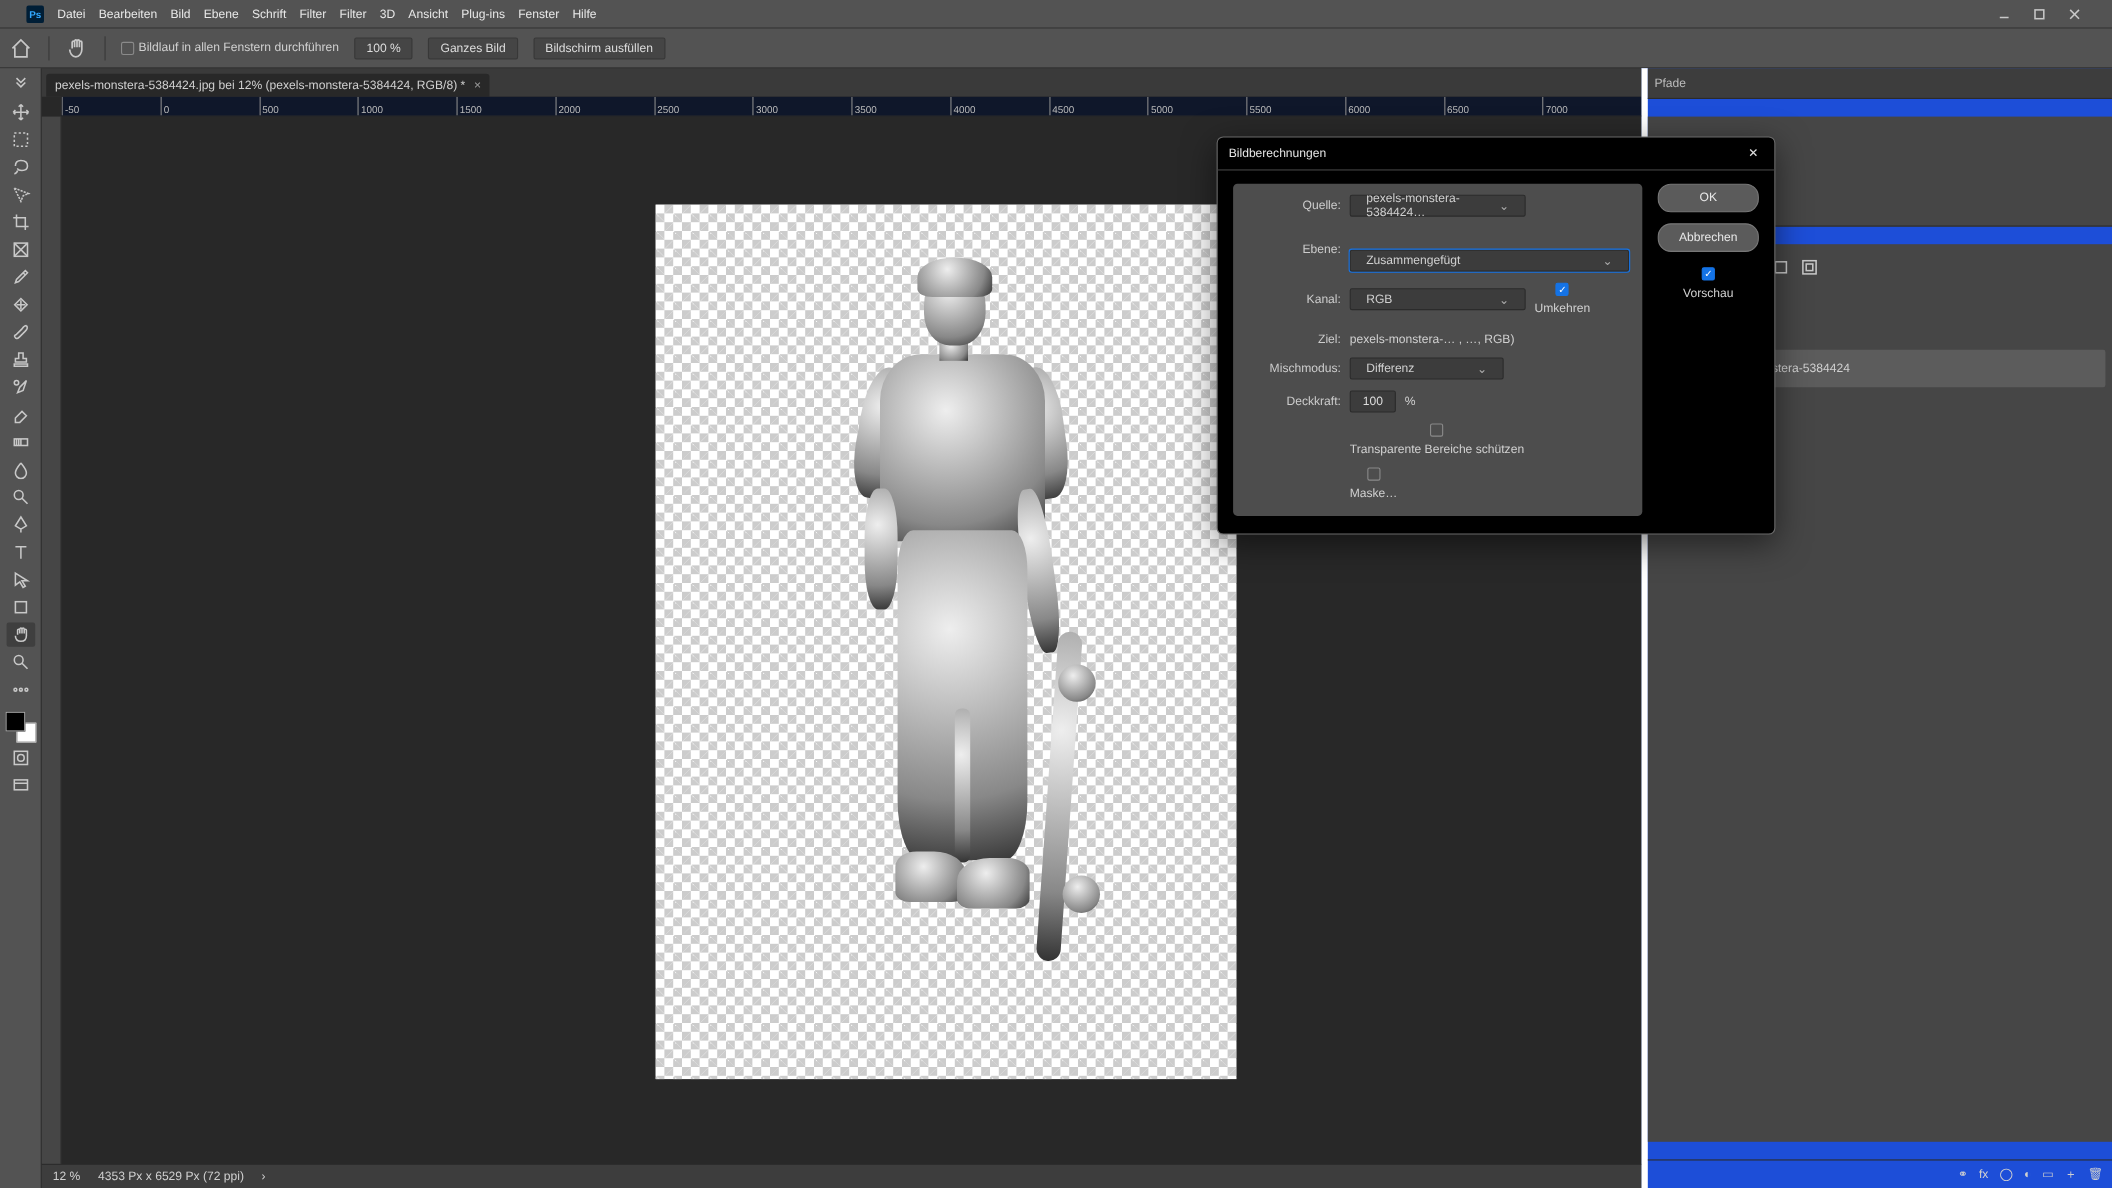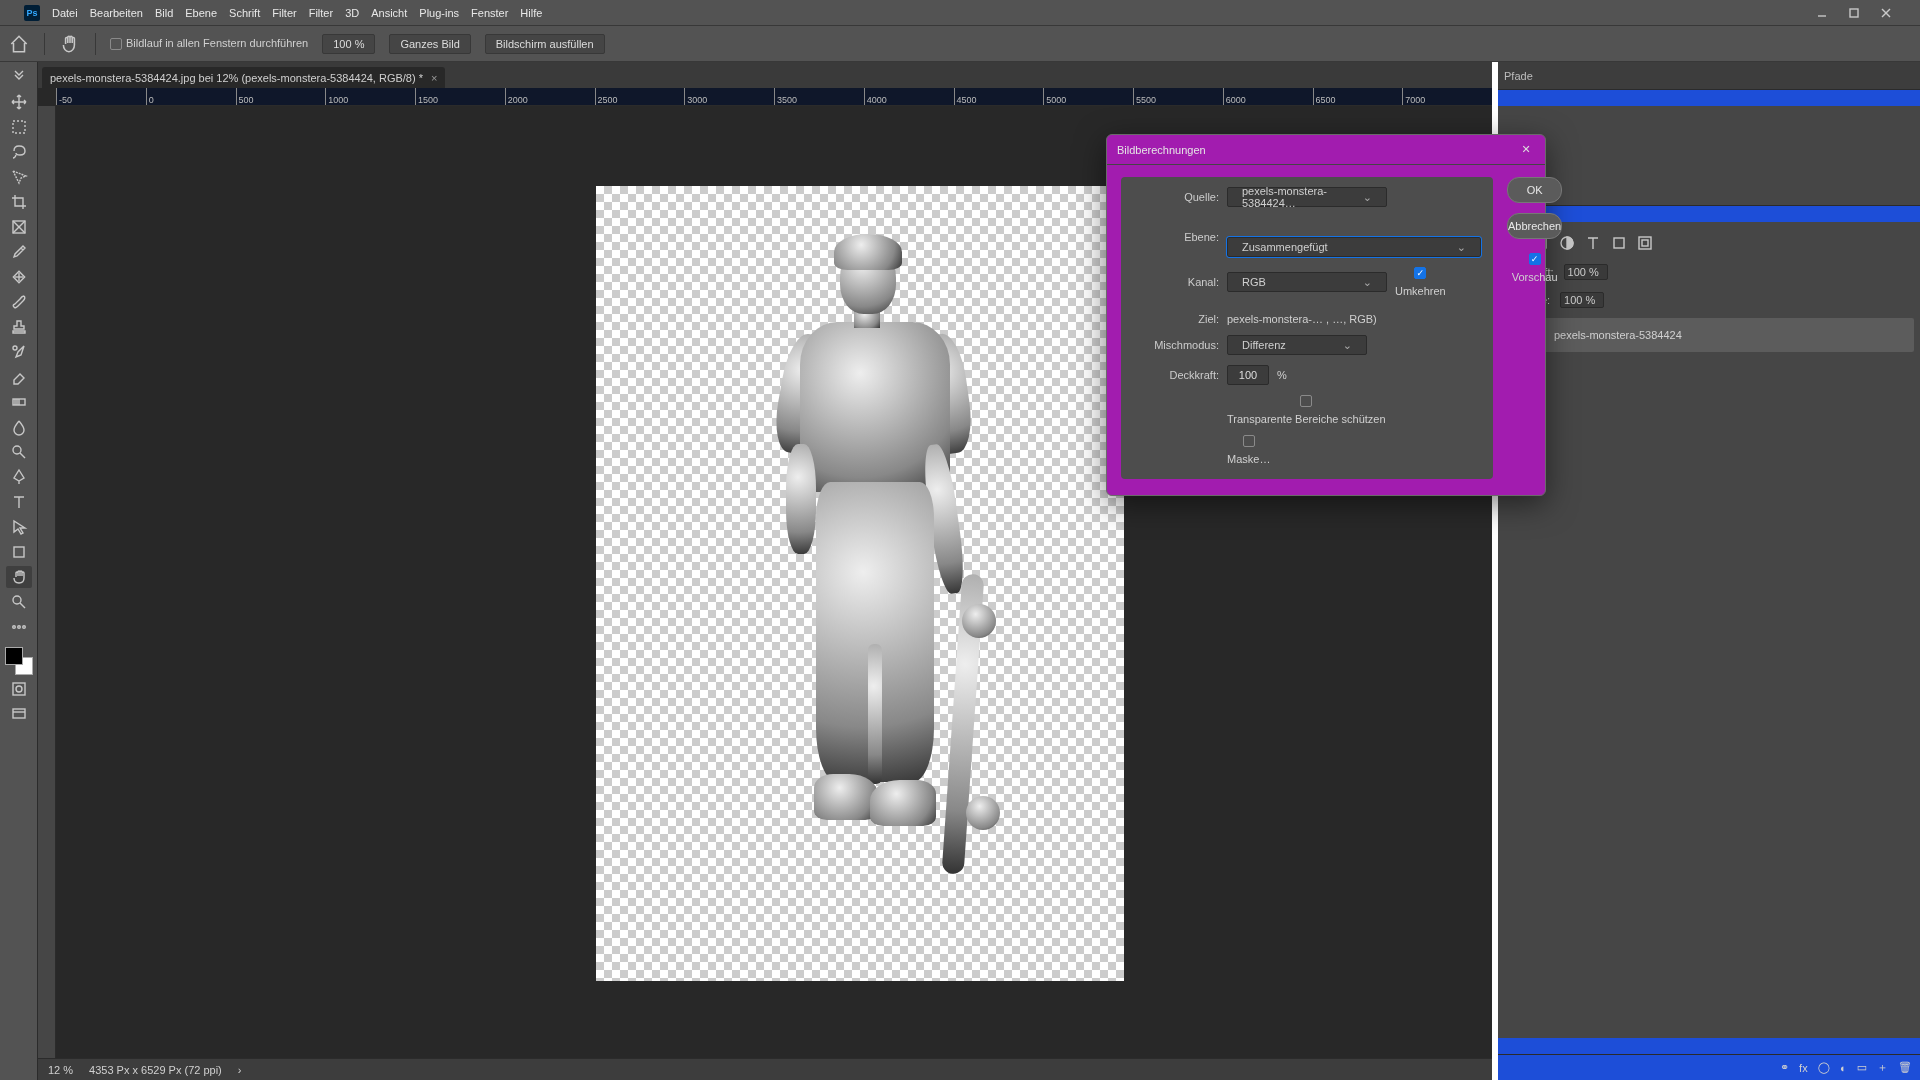--- a/index.html
+++ b/index.html
@@ -82,21 +82,21 @@
 .panel-body { flex: 1; background: #464646; padding: 6px; }
 .panel-iconrow { display: flex; gap: 8px; padding: 6px 2px; color: #aaa; }
 .panel-iconrow .picon { width: 18px; height: 18px; }
 .panel-meta { display: flex; align-items: center; gap: 10px; padding: 6px 0; color: #aaa; }
 .panel-meta input { width: 44px; background: #3a3a3a; border: 1px solid #2b2b2b; color: #ccc; padding: 1px 3px; border-radius: 2px; }
 .layer-row { background: #5c5c5c; border-radius: 2px; display: flex; align-items: center; height: 34px; gap: 8px; padding: 0 6px; margin-top: 4px; }
 .layer-row .thumb { width: 28px; height: 22px; background: #ddd; border: 1px solid #999; background-image: linear-gradient(45deg,#ccc 25%,transparent 25%),linear-gradient(-45deg,#ccc 25%,transparent 25%),linear-gradient(45deg,transparent 75%,#ccc 75%),linear-gradient(-45deg,transparent 75%,#ccc 75%); background-size:8px 8px; background-position:0 0,0 4px,4px -4px,-4px 0; }
 .rightpanels .bottom-icons{height:26px;border-top:1px solid #2b2b2b;display:flex;align-items:center;justify-content:flex-end;gap:10px;padding:0 8px;color:#aaa;}
 
 
-.dialog { position: absolute; top: 134px; left: 1106px; width: 440px; background: #a21caf; border-radius: 6px; box-shadow: 0 8px 30px rgba(0,0,0,.5); border: 1px solid #6a6a6a; }
+.dialog { position: absolute; top: 124px; left: 1106px; width: 508px; background: #000000; border-radius: 6px; box-shadow: 0 8px 30px rgba(0,0,0,.5); border: 1px solid #6a6a6a; }
 .dialog .titlebar { display: flex; align-items: center; height: 30px; padding: 0 10px; border-bottom: 1px solid #454545; }
 .dialog .titlebar .title { color: #e5e5e5; }
 .dialog .titlebar .x { margin-left: auto; width: 18px; height: 18px; display: flex; align-items: center; justify-content: center; color: #ddd; }
 .dialog .body { display: flex; padding: 12px 14px 16px 14px; gap: 14px; }
 .dialog .col-fields { flex: 1; background: #4d4d4d; border-radius: 4px; padding: 10px 12px 14px 12px; display: flex; flex-direction: column; gap: 10px; }
 .dialog .row { display: flex; align-items: center; gap: 8px; }
 .dialog .row label { width: 86px; text-align: right; color: #ccc; }
 .dialog .sel, .dialog .inp { background: #3c3c3c; border: 1px solid #2b2b2b; border-radius: 2px; color: #ddd; height: 20px; padding: 0 14px; display: flex; align-items: center; justify-content: space-between; }
 .dialog .sel { width: 160px; }
 .dialog .sel.blue { outline: 1px solid #1473e6; margin-top: 20px; }

